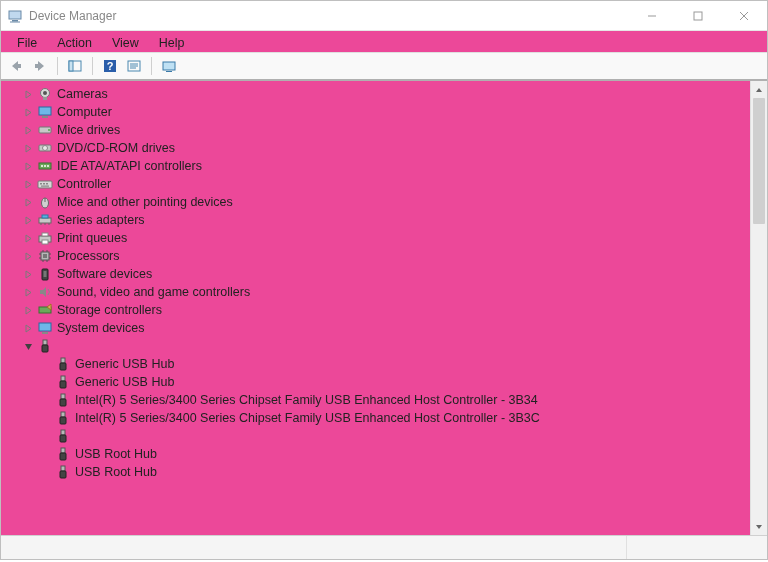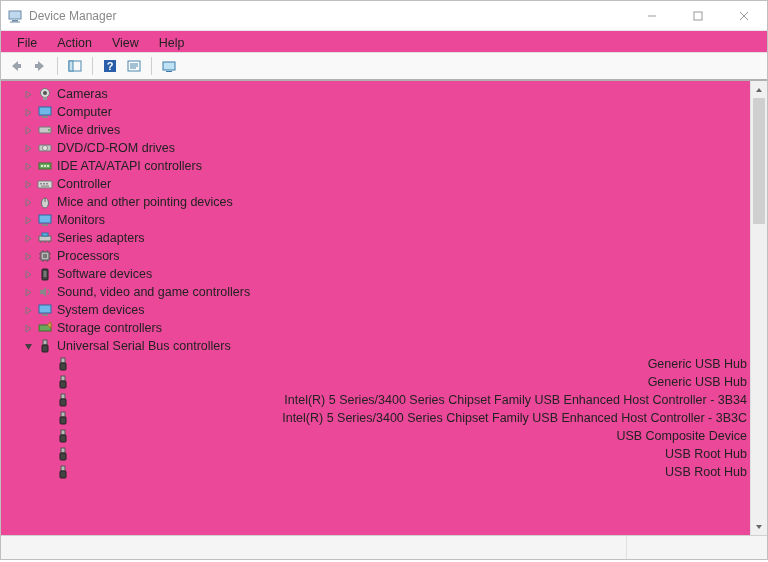--- a/index.html
+++ b/index.html
@@ -96,21 +96,21 @@
     color: #7a7a7a;
   }
   .row .toggle svg { width: 9px; height: 9px; }
   .row .dicon {
     width: 16px; height: 16px;
     display: inline-flex; align-items: center; justify-content: center;
     margin-right: 4px;
   }
   .row .dicon svg { width: 16px; height: 16px; }
   .row.lvl1 { padding-left: 12px; }
-  .row.lvl2 { padding-left: 46px; justify-content: space-between; }
+  .row.lvl2 { padding-left: 46px; }
   .row .label { }
   
   .vscroll {
     position: absolute; right: 0; top: 0; bottom: 0; width: 17px;
     background: #f0f0f0;
     border-left: 1px solid #e0e0e0;
   }
   .vscroll .sbtn {
     height: 17px;
     display: flex; align-items: center; justify-content: center;
@@ -325,53 +325,54 @@
           </span>
         <span class="dicon">
             <svg viewBox="0 0 16 16">
               <ellipse cx="8" cy="9" rx="3.5" ry="5" fill="#d0d0d0" stroke="#666"></ellipse>
               <line x1="8" y1="4" x2="8" y2="8" stroke="#666"></line>
             </svg>
           </span>
         <span class="label">Mice and other pointing devices</span>
       </div>
 
-      <div class="row lvl1">
-        <span class="toggle">
-            <svg viewBox="0 0 9 9">
-              <path d="M2 1 L7 4.5 L2 8 Z" fill="none" stroke="#7a7a7a"></path>
-            </svg>
-          </span>
-        <span class="dicon">
-            <svg viewBox="0 0 16 16">
-              <rect x="2" y="3" width="12" height="8" fill="#6fb7e8" stroke="#2a6aa0"></rect>
-              <rect x="5" y="12" width="6" height="2" fill="#888"></rect>
-            </svg>
-          </span>
-        <span class="label">Monitors</span>
-      </div>
 
       <div class="row lvl1">
         <span class="toggle">
             <svg viewBox="0 0 9 9">
               <path d="M2 1 L7 4.5 L2 8 Z" fill="none" stroke="#7a7a7a"></path>
             </svg>
           </span>
         <span class="dicon">
             <svg viewBox="0 0 16 16">
               <rect x="2" y="6" width="12" height="5" fill="#c8c8c8" stroke="#666"></rect>
               <rect x="5" y="3" width="6" height="3" fill="#5ab0e0" stroke="#2a7aa8"></rect>
               <line x1="4" y1="11" x2="4" y2="13" stroke="#666"></line>
               <line x1="8" y1="11" x2="8" y2="13" stroke="#666"></line>
               <line x1="12" y1="11" x2="12" y2="13" stroke="#666"></line>
             </svg>
           </span>
         <span class="label">Series adapters</span>
       </div>
 
+      <div class="row lvl1">
+        <span class="toggle">
+            <svg viewBox="0 0 9 9">
+              <path d="M2 1 L7 4.5 L2 8 Z" fill="none" stroke="#7a7a7a"></path>
+            </svg>
+          </span>
+        <span class="dicon">
+            <svg viewBox="0 0 16 16">
+              <rect x="2" y="6" width="12" height="6" fill="#c8c8c8" stroke="#666"></rect>
+              <rect x="5" y="3" width="6" height="3" fill="#fff" stroke="#888"></rect>
+              <rect x="5" y="10" width="6" height="4" fill="#fff" stroke="#888"></rect>
+            </svg>
+          </span>
+        <span class="label">Print queues</span>
+      </div>
 
       <div class="row lvl1">
         <span class="toggle">
             <svg viewBox="0 0 9 9">
               <path d="M2 1 L7 4.5 L2 8 Z" fill="none" stroke="#7a7a7a"></path>
             </svg>
           </span>
         <span class="dicon">
             <svg viewBox="0 0 16 16">
               <rect x="4" y="4" width="8" height="8" fill="#b8b8b8" stroke="#555"></rect>
@@ -420,55 +421,54 @@
       </div>
 
       <div class="row lvl1">
         <span class="toggle">
             <svg viewBox="0 0 9 9">
               <path d="M2 1 L7 4.5 L2 8 Z" fill="none" stroke="#7a7a7a"></path>
             </svg>
           </span>
         <span class="dicon">
             <svg viewBox="0 0 16 16">
+              <rect x="2" y="5" width="12" height="6" fill="#6ca85a" stroke="#3a7030"></rect>
+              <path d="M10 5 L14 2 L14 8 Z" fill="#d8b060" stroke="#a07020"></path>
+            </svg>
+          </span>
+        <span class="label">Storage controllers</span>
+      </div>
+
+      <div class="row lvl1">
+        <span class="toggle">
+            <svg viewBox="0 0 9 9">
+              <path d="M2 1 L7 4.5 L2 8 Z" fill="none" stroke="#7a7a7a"></path>
+            </svg>
+          </span>
+        <span class="dicon">
+            <svg viewBox="0 0 16 16">
               <rect x="2" y="3" width="12" height="8" fill="#6fb7e8" stroke="#2a6aa0"></rect>
               <rect x="5" y="12" width="6" height="2" fill="#888"></rect>
             </svg>
           </span>
         <span class="label">System devices</span>
       </div>
 
       <div class="row lvl1">
         <span class="toggle">
             <svg viewBox="0 0 9 9">
-              <path d="M2 1 L7 4.5 L2 8 Z" fill="none" stroke="#7a7a7a"></path>
-            </svg>
-          </span>
-        <span class="dicon">
-            <svg viewBox="0 0 16 16">
-              <rect x="2" y="5" width="12" height="6" fill="#6ca85a" stroke="#3a7030"></rect>
-              <path d="M10 5 L14 2 L14 8 Z" fill="#d8b060" stroke="#a07020"></path>
-            </svg>
-          </span>
-        <span class="label">Storage controllers</span>
-      </div>
-
-      <div class="row lvl1">
-        <span class="toggle">
-            <svg viewBox="0 0 9 9">
               <path d="M1 2 L8 2 L4.5 8 Z" fill="#404040"></path>
             </svg>
           </span>
         <span class="dicon">
             <svg viewBox="0 0 16 16">
               <rect x="6" y="2" width="4" height="5" fill="#b8b8b8" stroke="#555"></rect>
               <rect x="5" y="7" width="6" height="7" rx="1" fill="#444" stroke="#222"></rect>
             </svg>
           </span>
-        <span class="label">Universal Serial Bus controllers</span>
       </div>
 
       <div class="row lvl2">
         <span class="dicon">
             <svg viewBox="0 0 16 16">
               <rect x="6" y="2" width="4" height="5" fill="#b8b8b8" stroke="#555"></rect>
               <rect x="5" y="7" width="6" height="7" rx="1" fill="#444" stroke="#222"></rect>
             </svg>
           </span>
         <span class="label">Generic USB Hub</span>
@@ -500,21 +500,20 @@
           </span>
         <span class="label">Intel(R) 5 Series/3400 Series Chipset Family USB Enhanced Host Controller - 3B3C</span>
       </div>
       <div class="row lvl2">
         <span class="dicon">
             <svg viewBox="0 0 16 16">
               <rect x="6" y="2" width="4" height="5" fill="#b8b8b8" stroke="#555"></rect>
               <rect x="5" y="7" width="6" height="7" rx="1" fill="#444" stroke="#222"></rect>
             </svg>
           </span>
-        <span class="label">USB Composite Device</span>
       </div>
       <div class="row lvl2">
         <span class="dicon">
             <svg viewBox="0 0 16 16">
               <rect x="6" y="2" width="4" height="5" fill="#b8b8b8" stroke="#555"></rect>
               <rect x="5" y="7" width="6" height="7" rx="1" fill="#444" stroke="#222"></rect>
             </svg>
           </span>
         <span class="label">USB Root Hub</span>
       </div>

